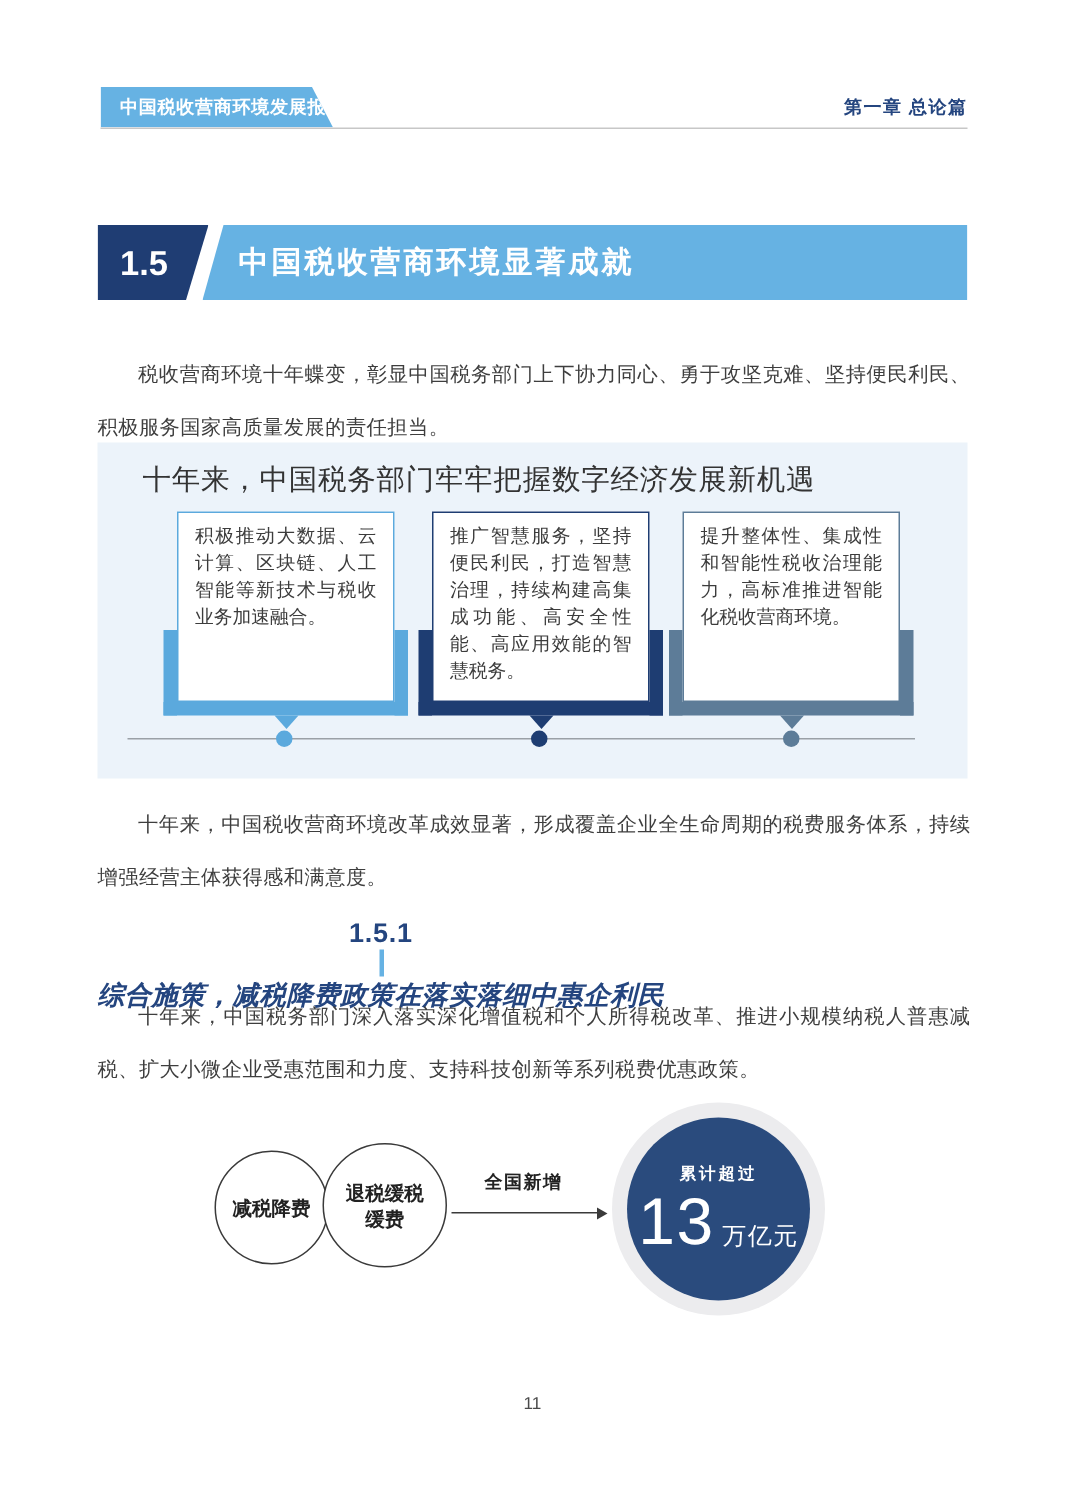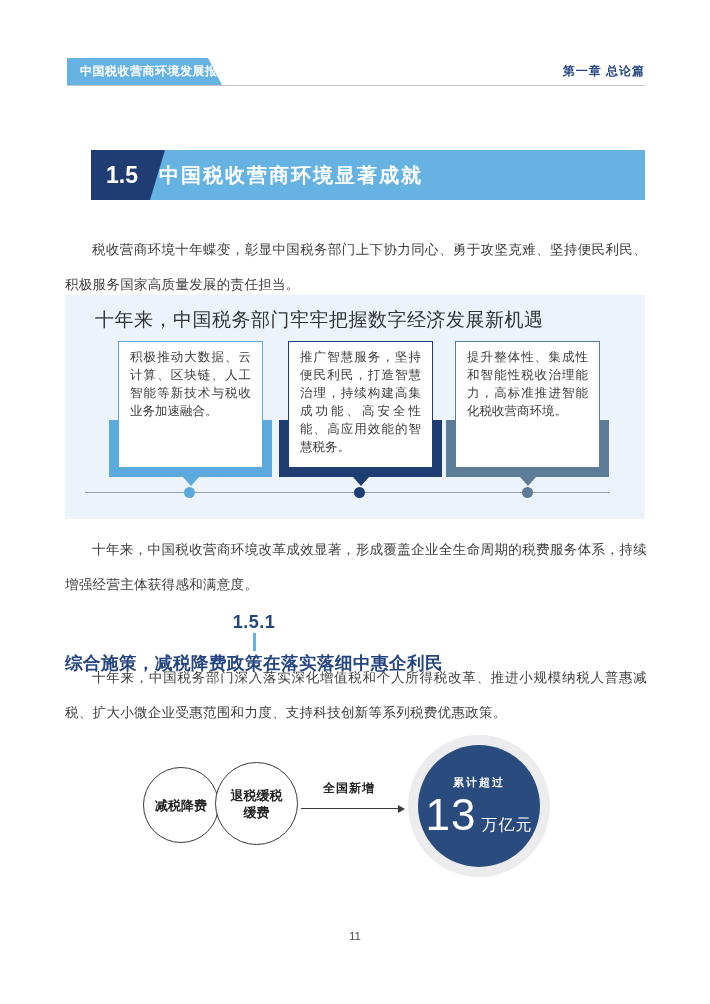--- a/index.html
+++ b/index.html
@@ -26,21 +26,21 @@
   
   .section-header { position:absolute; left:65px; top:150px; width:580px; height:50px; }
   .section-bluebar {
     position:absolute; inset:0; background:var(--accent-blue,#6db7e6);
     clip-path:polygon(84px 0, 100% 0, 100% 100%, 70px 100%);
   }
   .section-numbox {
     position:absolute; left:0; top:0; width:74px; height:50px;
     background:var(--navy,#1f3d73);
     clip-path:polygon(0 0, 100% 0, calc(100% - 15px) 100%, 0 100%);
-    color:#fff; font-size:23px; font-weight:bold; line-height:50px; padding-left:15px;margin-left:26px;
+    color:#fff; font-size:23px; font-weight:bold; line-height:50px; padding-left:15px;
   }
   .section-title {
     position:absolute; left:94px; top:0; color:#fff; font-size:20px; font-weight:bold;
     line-height:50px; letter-spacing:2px;
   }
 
   
   .para {
     position:absolute; left:65px; width:582px; font-size:13.5px; line-height:35px;
     color:#3e3e3e; text-align:justify; text-indent:2em; letter-spacing:0.3px;
@@ -77,21 +77,21 @@
   .tl-line { position:absolute; left:20px; top:197px; width:525px; height:1px; background:#9aa0a6; }
   .tl-dot { position:absolute; top:192px; width:11px; height:11px; border-radius:50%; background:var(--c,#5ba9dd); }
 
   
   .subsection {
     position:absolute; left:65px; top:612px; display:flex; align-items:center;
     color:var(--heading-navy,#24457f); font-weight:bold;flex-direction:column;
   }
   .subsection-number { font-size:18px; letter-spacing:0.5px; }
   .subsection-sep { width:3px; height:18px; background:var(--accent-blue,#66b2e3); margin:0 9px; }
-  .subsection-title { font-size:17.5px; letter-spacing:0.5px; }
+  .subsection-title { font-size:17.5px; letter-spacing:0.5px;font-style:italic; }
 
   
   .diagram { position:absolute; left:65px; top:730px; width:580px; height:160px; }
   .dg-circle {
     position:absolute; border:1px solid #3a3a3a; border-radius:50%; background:#fff;
     display:flex; align-items:center; justify-content:center; text-align:center;
     font-size:13px; font-weight:bold; color:#222; line-height:17px;
   }
   .dg-c1 { left:78px; top:37px; width:76px; height:76px; }
   .dg-c2 { left:150px; top:32px; width:83px; height:83px; }

